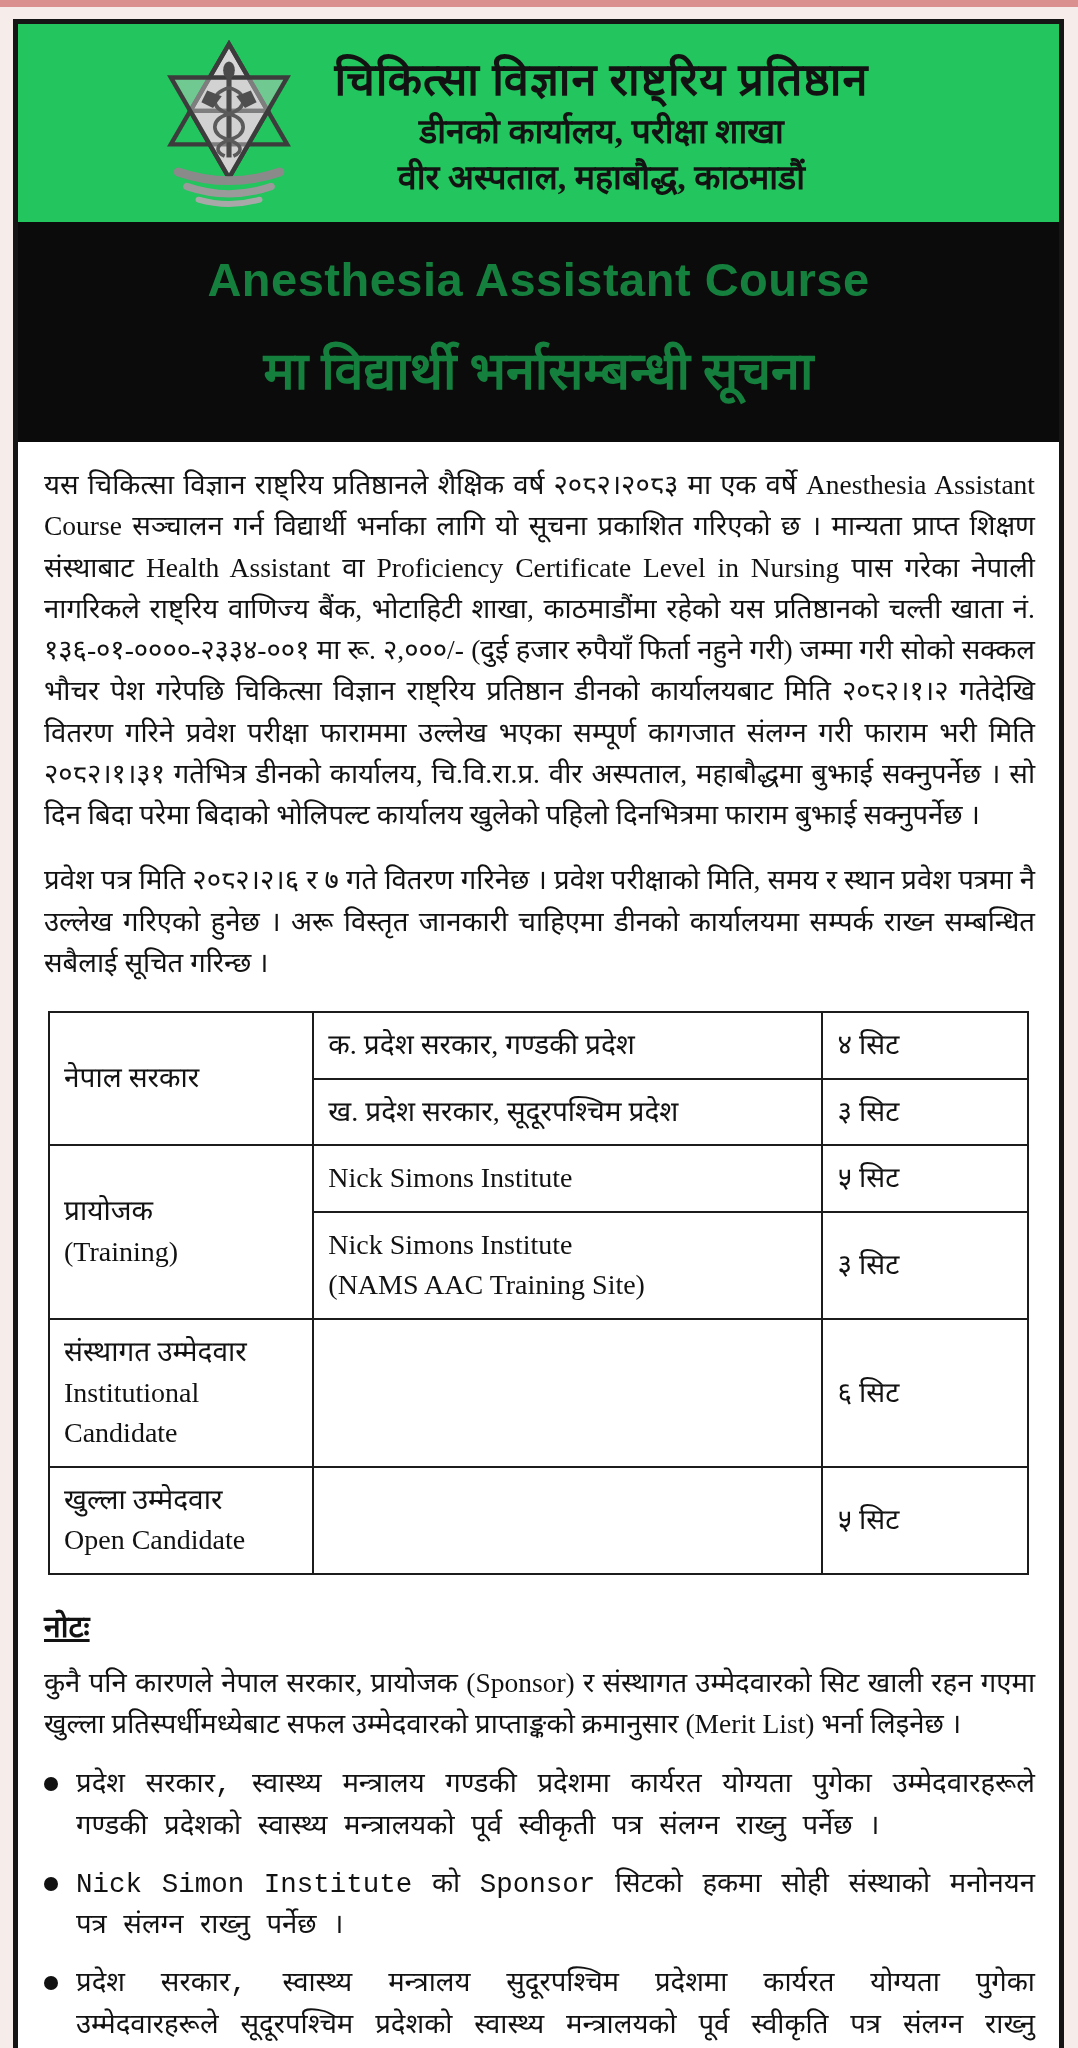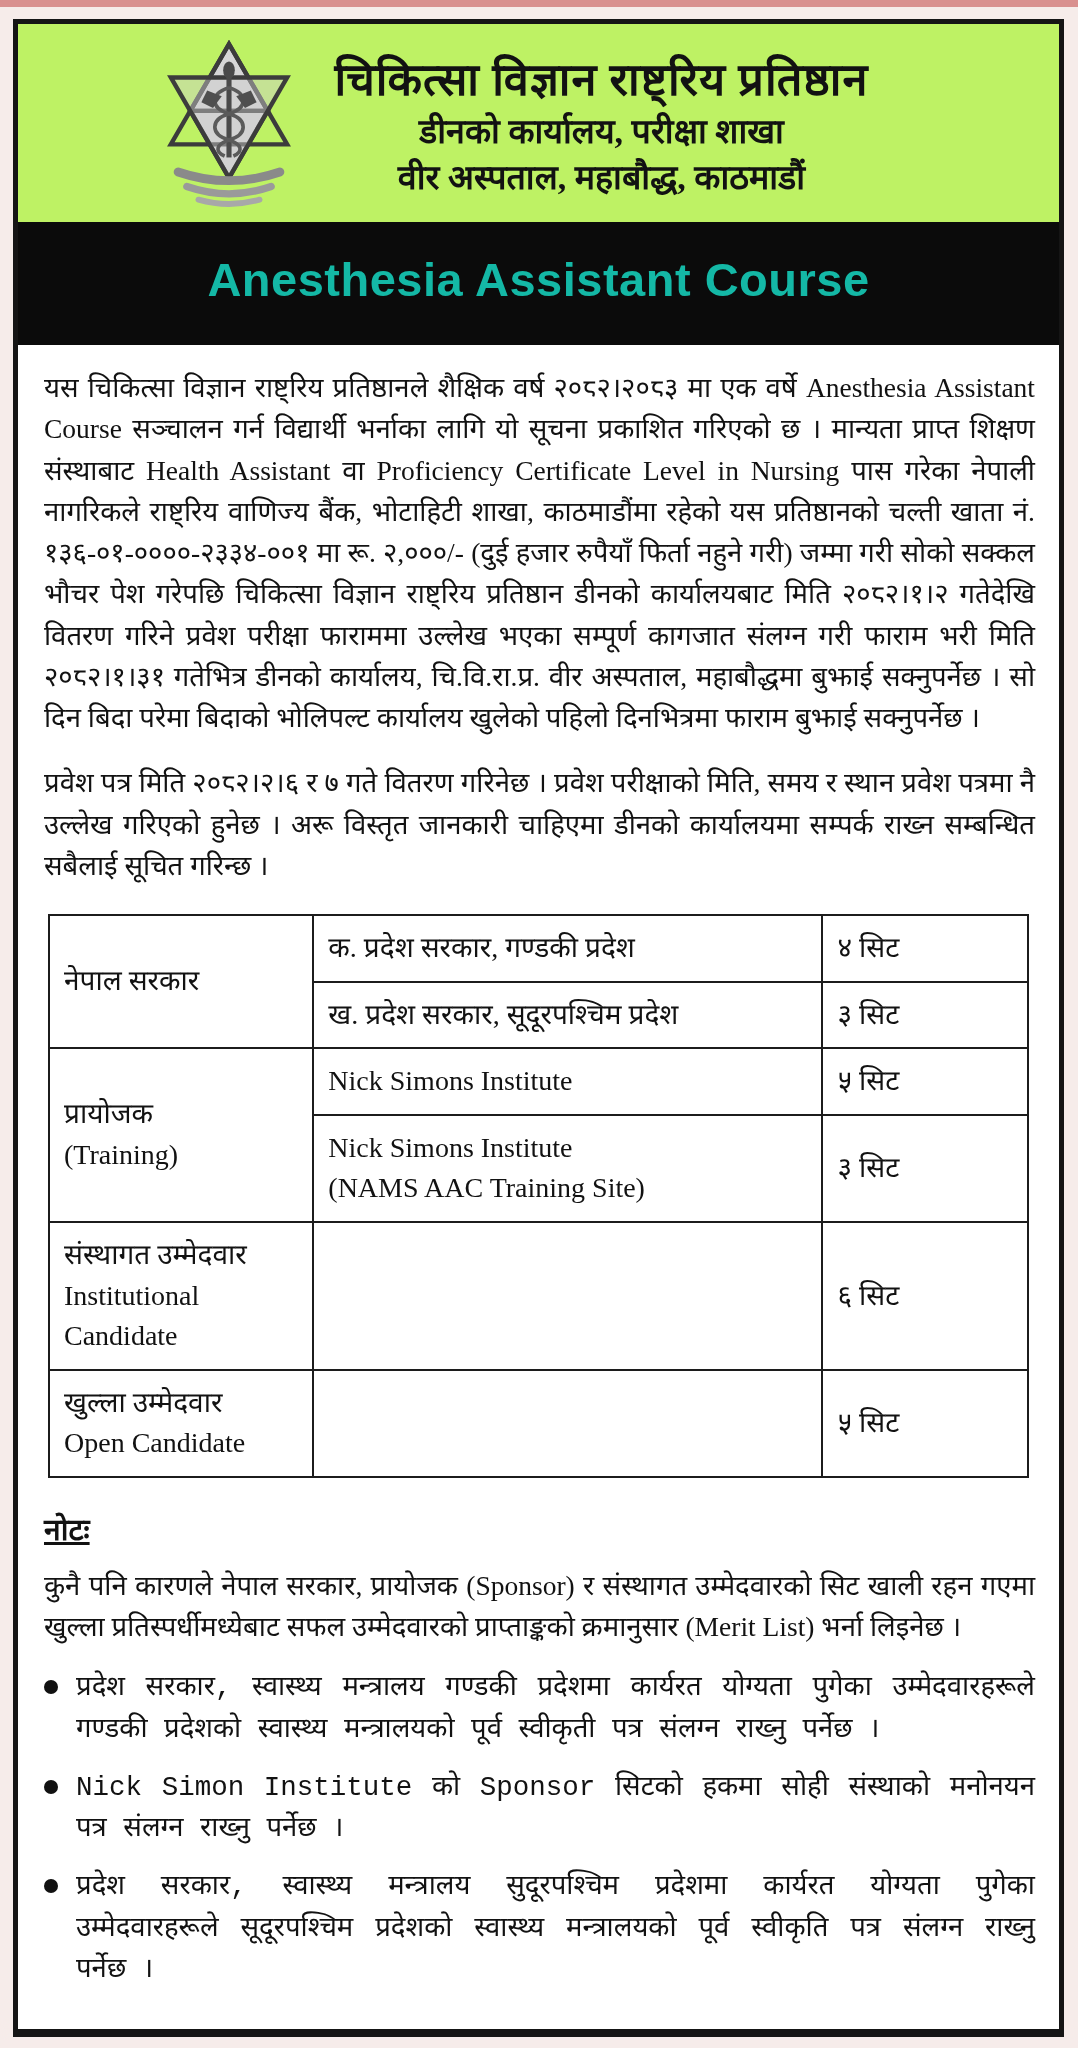--- a/index.html
+++ b/index.html
@@ -16,39 +16,39 @@
     border: 5px solid #151515;
     border-bottom-width: 8px;
   }
   
   .doc-header {
     display: flex;
     align-items: center;
     justify-content: center;
     gap: 26px;
     padding: 14px 30px 8px 10px;
-    background: #bef264;
+    background: #22c55e;
   }
   .logo-wrap { flex: 0 0 auto; width: 160px; }
   .header-text { text-align: center; padding-right: 40px; }
   .org-name {
     font-size: 45px;
     font-weight: 700;
     line-height: 1.3;
     letter-spacing: 1px;
   }
   .org-office, .org-address {
     font-size: 34px;
     font-weight: 700;
     line-height: 1.35;
   }
   
   .banner {
     background: #0b0b0b;
-    color: #14b8a6;
+    color: #15803d;
     text-align: center;
     padding: 30px 10px 38px;
   }
   .banner-en {
     font-family: "Liberation Sans", "DejaVu Sans", sans-serif;
     font-size: 47px;
     font-weight: 700;
     letter-spacing: 0.5px;
   }
   .banner-np {
@@ -142,20 +142,21 @@
     </div>
     <div class="header-text">
       <div class="org-name">चिकित्सा विज्ञान राष्ट्रिय प्रतिष्ठान</div>
       <div class="org-office">डीनको कार्यालय, परीक्षा शाखा</div>
       <div class="org-address">वीर अस्पताल, महाबौद्ध, काठमाडौं</div>
     </div>
   </header>
 
   <div class="banner">
     <div class="banner-en">Anesthesia Assistant Course</div>
+    <div class="banner-np">मा विद्यार्थी भर्नासम्बन्धी सूचना</div>
   </div>
 
   <main class="doc-main">
 
     <p class="para">यस चिकित्सा विज्ञान राष्ट्रिय प्रतिष्ठानले शैक्षिक वर्ष २०८२।२०८३ मा एक वर्षे Anesthesia Assistant Course सञ्चालन गर्न विद्यार्थी भर्नाका लागि यो सूचना प्रकाशित गरिएको छ । मान्यता प्राप्त शिक्षण संस्थाबाट Health Assistant वा Proficiency Certificate Level in Nursing पास गरेका नेपाली नागरिकले राष्ट्रिय वाणिज्य बैंक, भोटाहिटी शाखा, काठमाडौंमा रहेको यस प्रतिष्ठानको चल्ती खाता नं. १३६-०१-००००-२३३४-००१ मा रू. २,०००/- (दुई हजार रुपैयाँ फिर्ता नहुने गरी) जम्मा गरी सोको सक्कल भौचर पेश गरेपछि चिकित्सा विज्ञान राष्ट्रिय प्रतिष्ठान डीनको कार्यालयबाट मिति २०८२।१।२ गतेदेखि वितरण गरिने प्रवेश परीक्षा फाराममा उल्लेख भएका सम्पूर्ण कागजात संलग्न गरी फाराम भरी मिति २०८२।१।३१ गतेभित्र डीनको कार्यालय, चि.वि.रा.प्र. वीर अस्पताल, महाबौद्धमा बुझाई सक्नुपर्नेछ । सो दिन बिदा परेमा बिदाको भोलिपल्ट कार्यालय खुलेको पहिलो दिनभित्रमा फाराम बुझाई सक्नुपर्नेछ ।</p>
 
     <p class="para">प्रवेश पत्र मिति २०८२।२।६ र ७ गते वितरण गरिनेछ । प्रवेश परीक्षाको मिति, समय र स्थान प्रवेश पत्रमा नै उल्लेख गरिएको हुनेछ । अरू विस्तृत जानकारी चाहिएमा डीनको कार्यालयमा सम्पर्क राख्न सम्बन्धित सबैलाई सूचित गरिन्छ ।</p>
 
     <table class="seats">
       <tbody>

